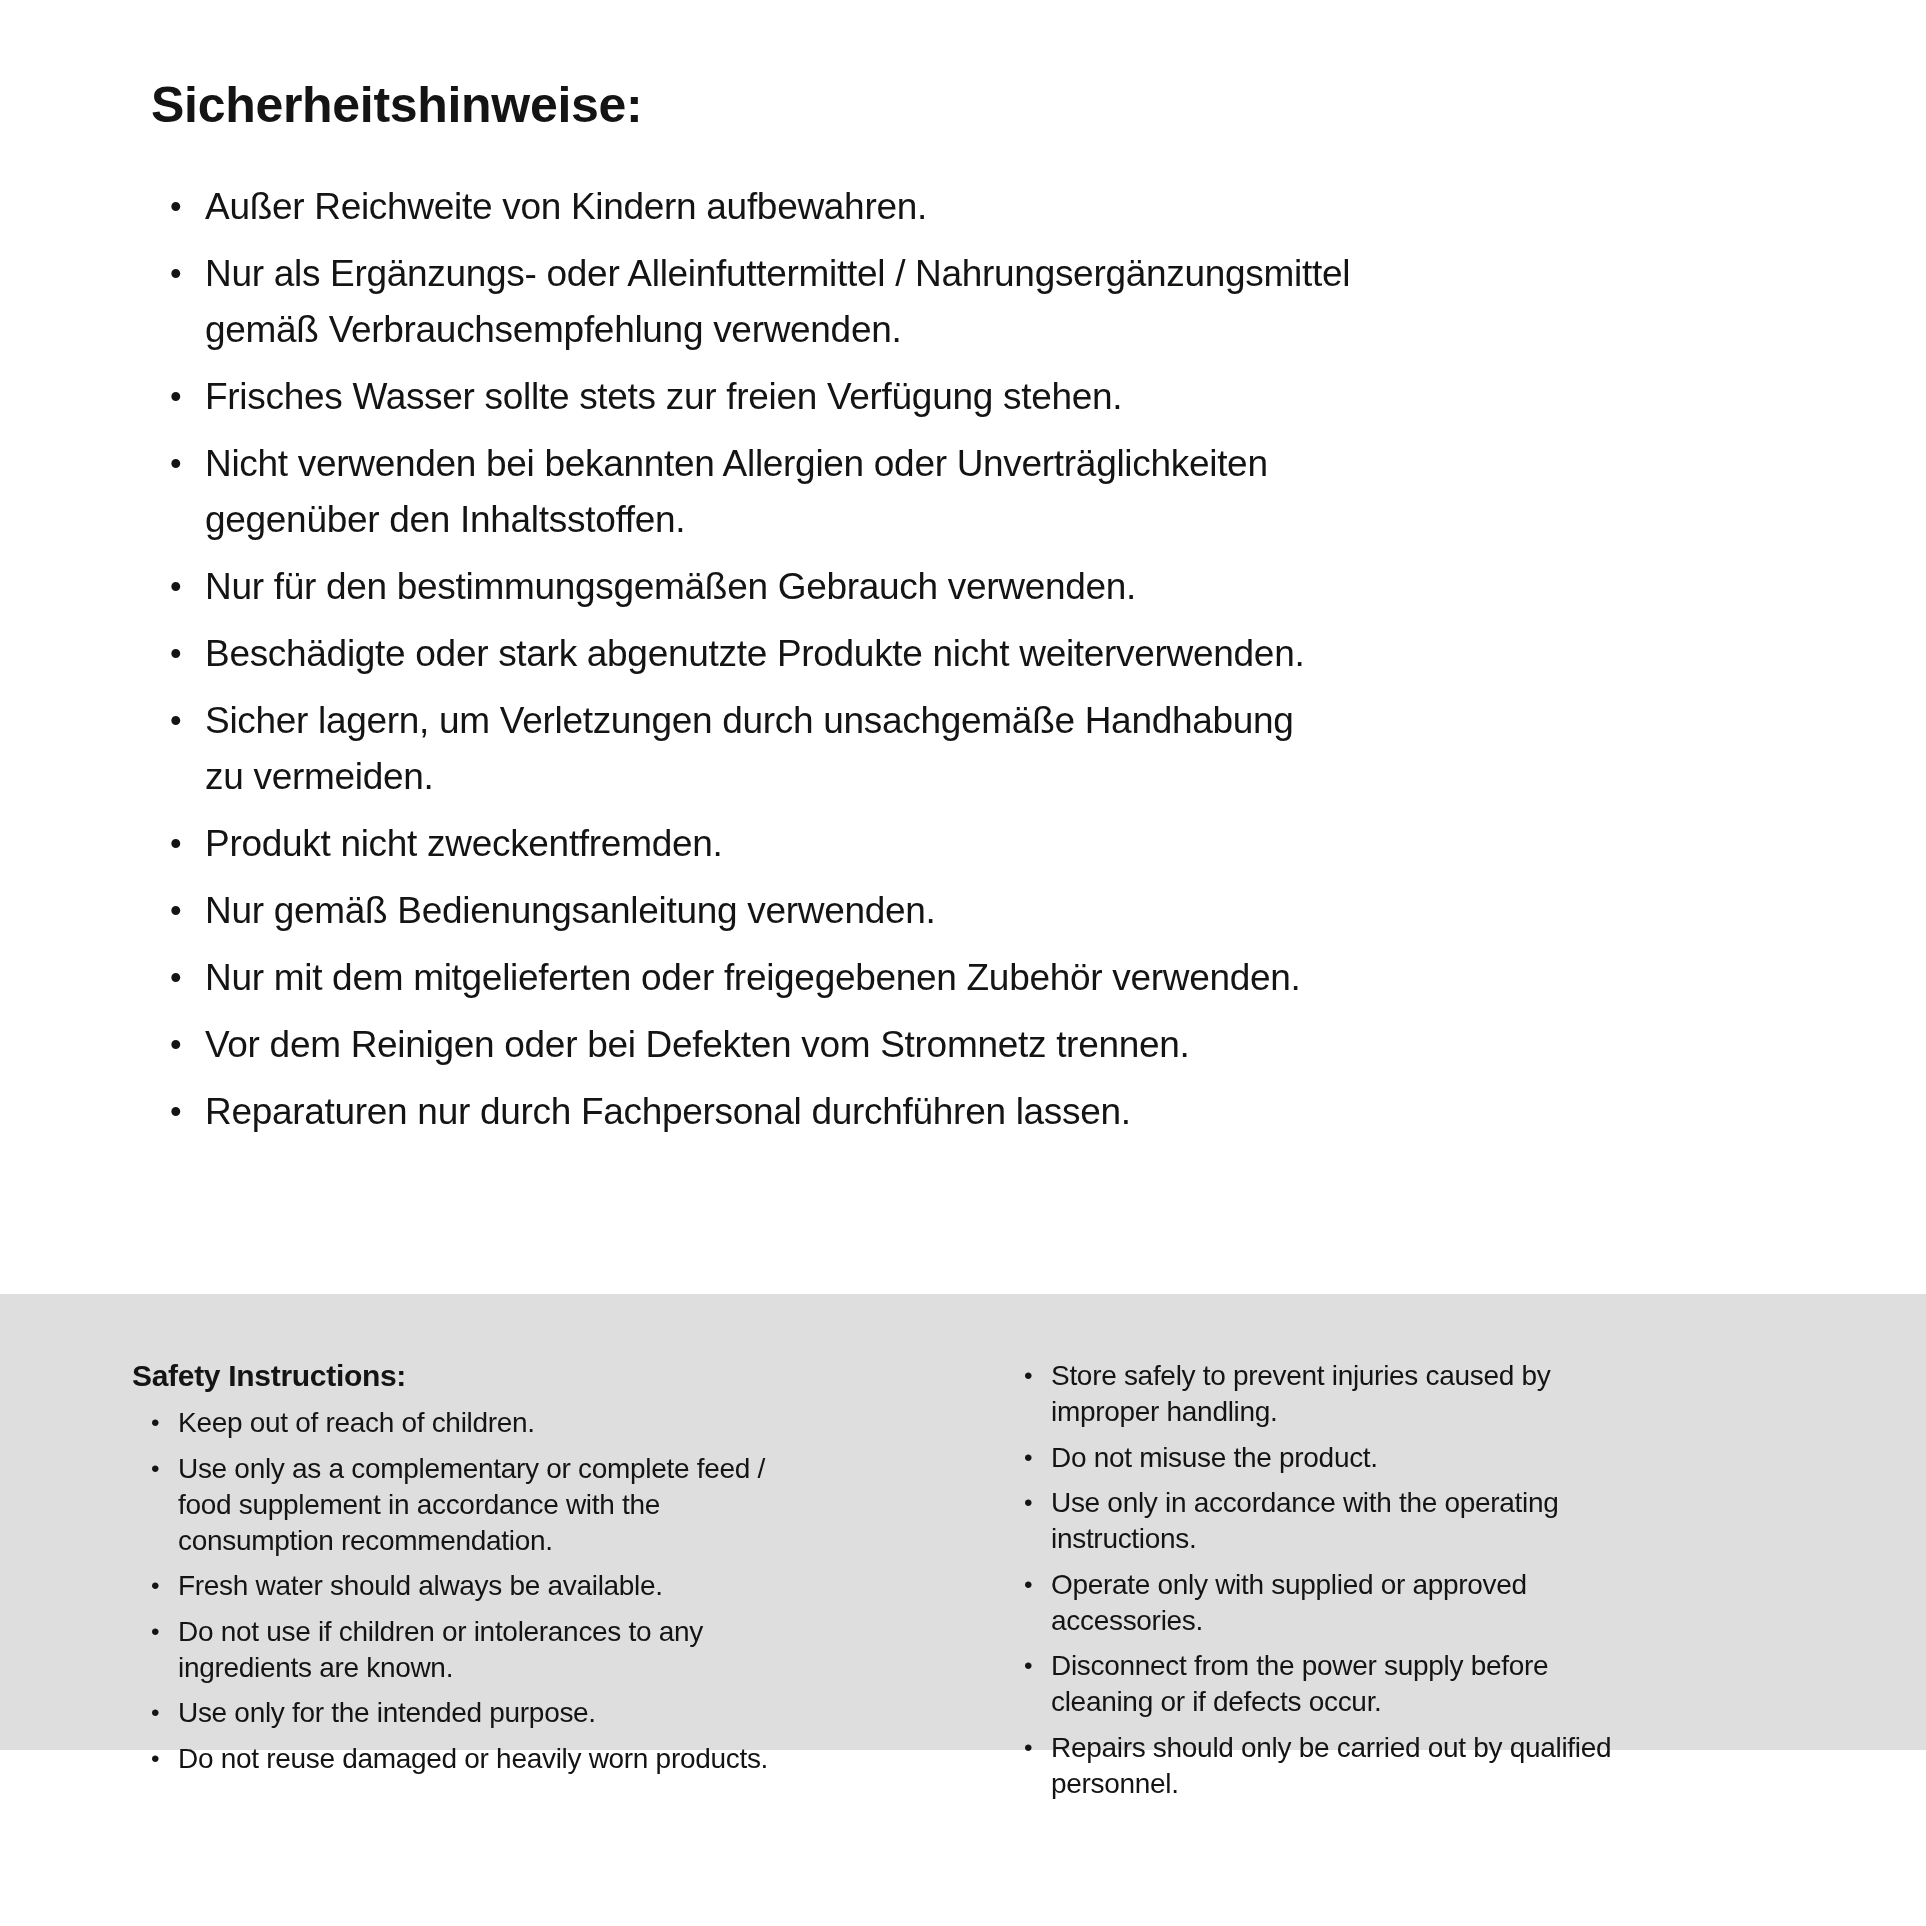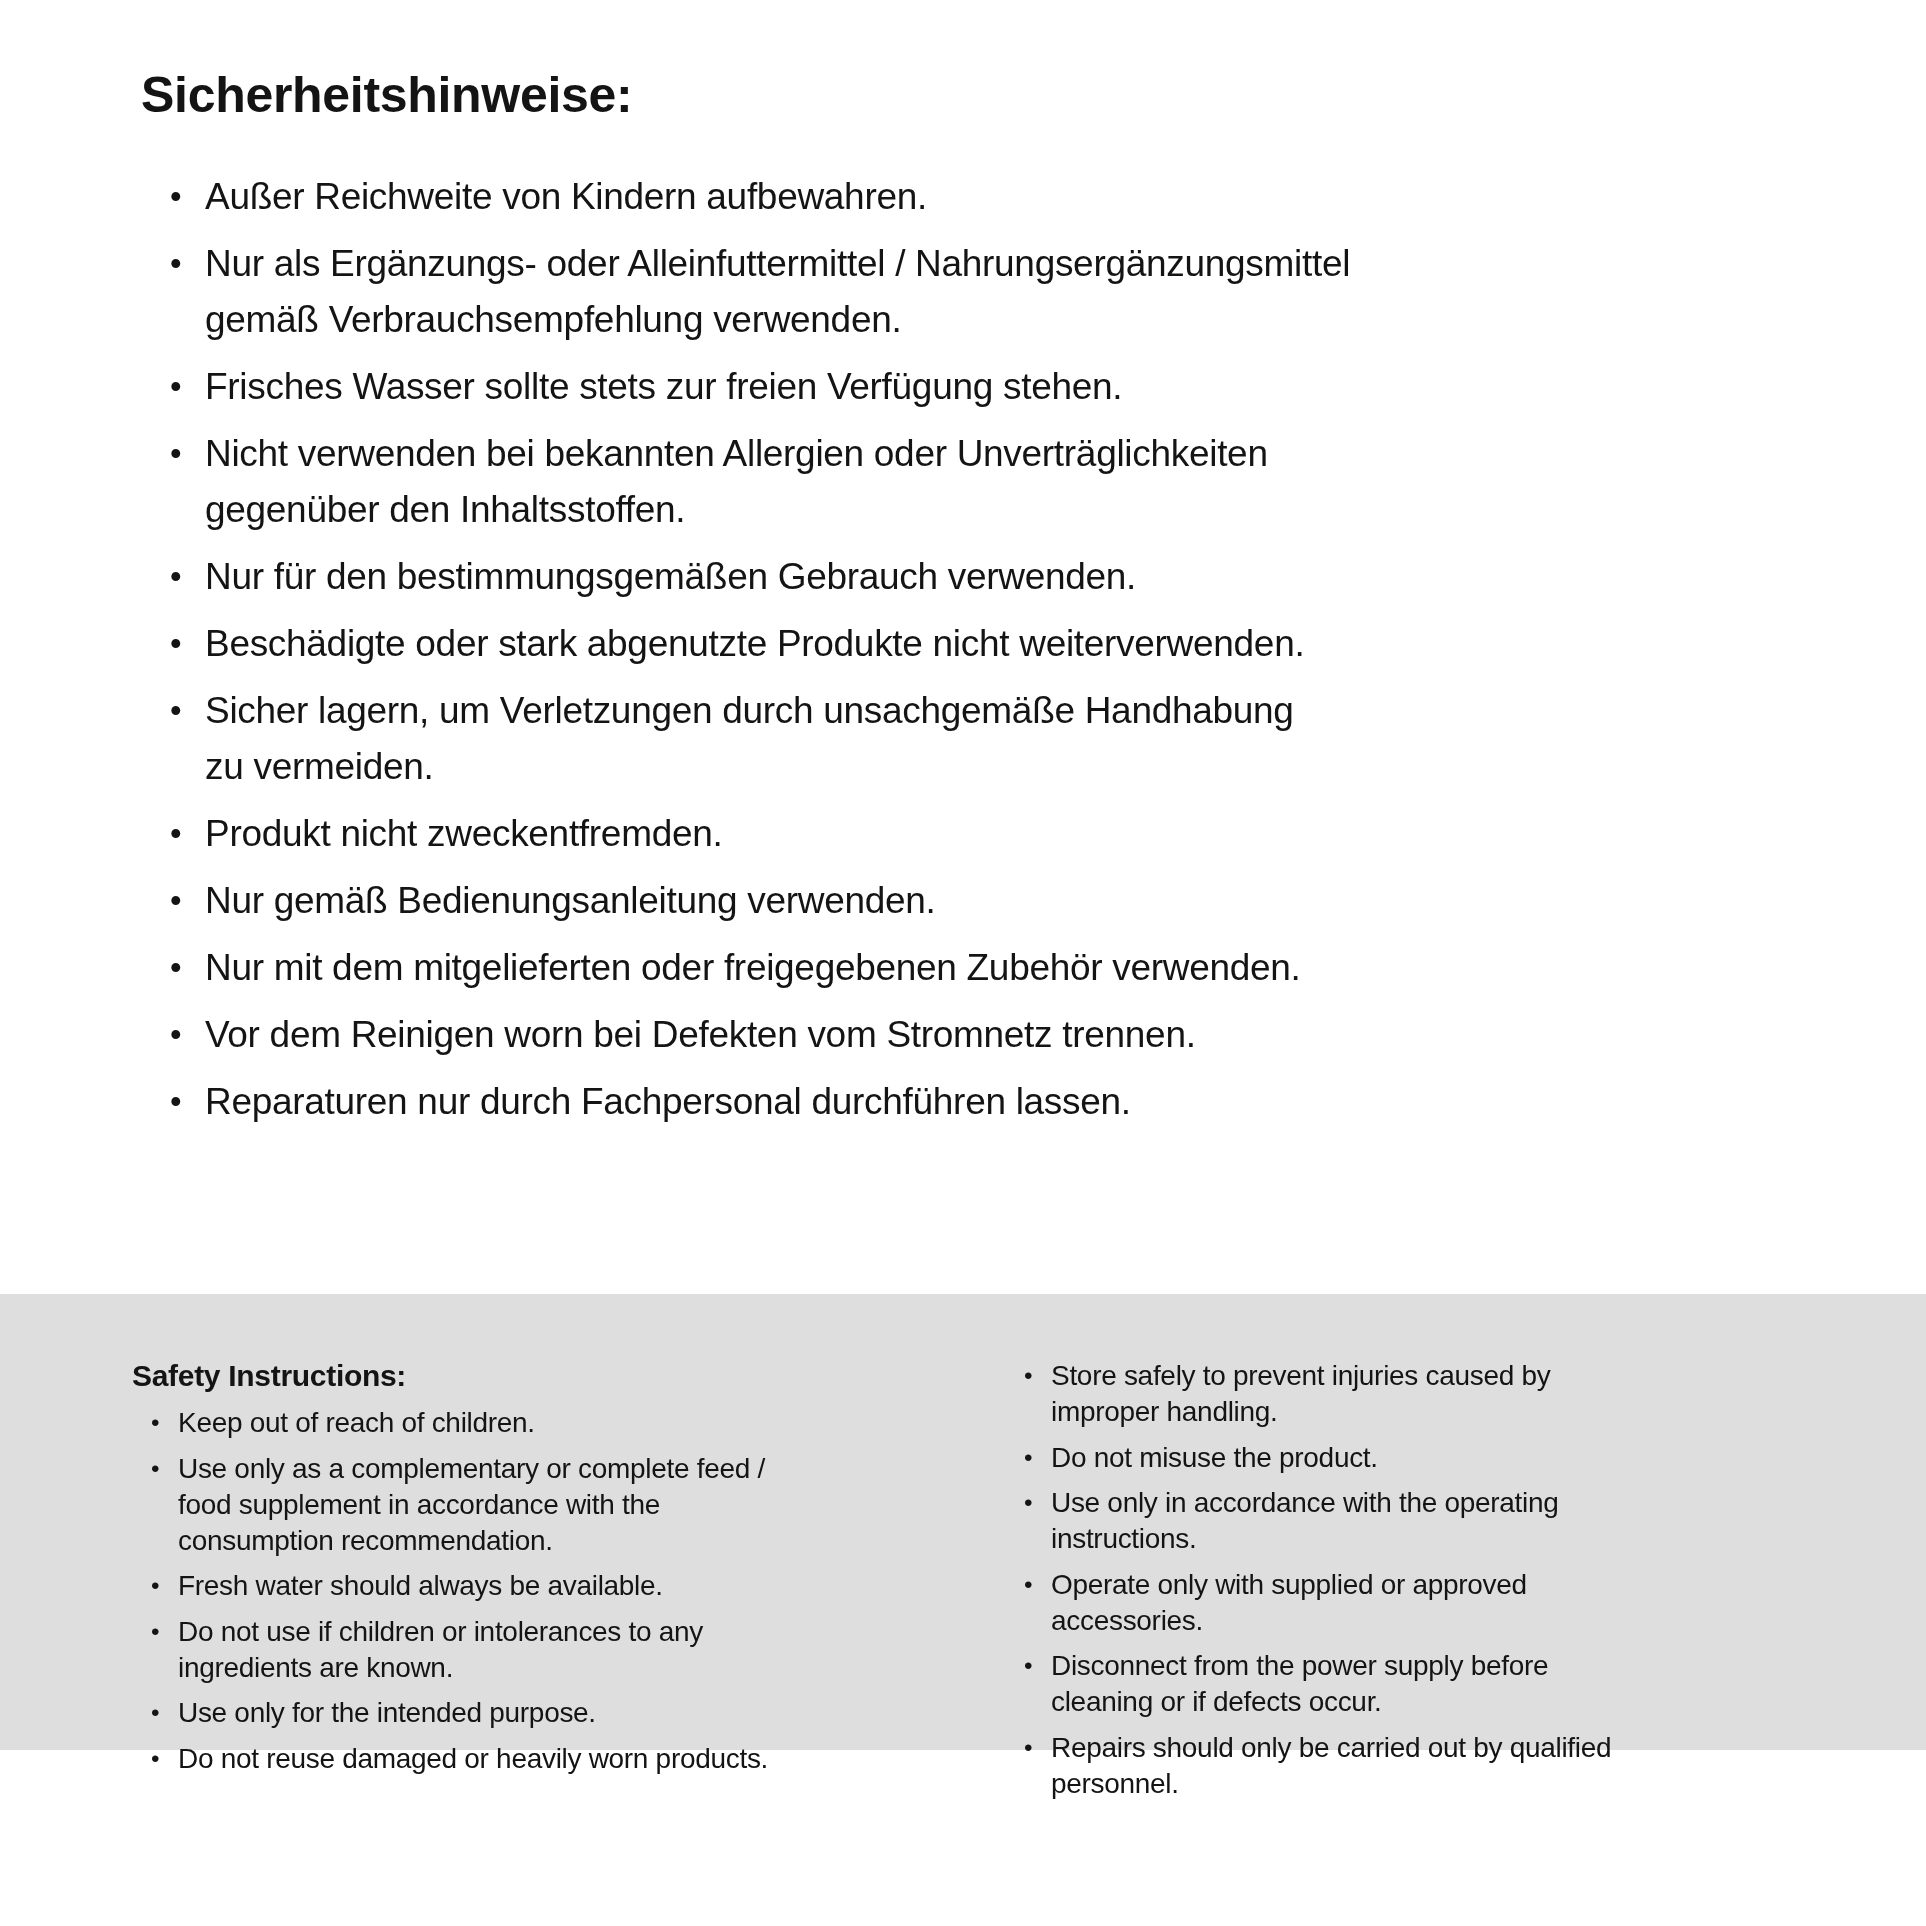--- a/index.html
+++ b/index.html
@@ -18,21 +18,21 @@
   .de-section {
     position: absolute;
     left: 138px;
     top: 64px;
     width: 1689px;
   }
   .de-heading {
     font-size: 50px;
     font-weight: 700;
     line-height: 1.15;
-    margin: 3px;
+    margin: 13px;
   }
   .de-list {
     list-style: none;
     margin: 44px 0 0 0;
     padding: 0;
     font-size: 37px;
     line-height: 56px;
   }
   .de-list li {
     position: relative;
@@ -108,21 +108,21 @@
       <li>Frisches Wasser sollte stets zur freien Verfügung stehen.</li>
       <li>Nicht verwenden bei bekannten Allergien oder Unverträglichkeiten
 gegenüber den Inhaltsstoffen.</li>
       <li>Nur für den bestimmungsgemäßen Gebrauch verwenden.</li>
       <li>Beschädigte oder stark abgenutzte Produkte nicht weiterverwenden.</li>
       <li>Sicher lagern, um Verletzungen durch unsachgemäße Handhabung
 zu vermeiden.</li>
       <li>Produkt nicht zweckentfremden.</li>
       <li>Nur gemäß Bedienungsanleitung verwenden.</li>
       <li>Nur mit dem mitgelieferten oder freigegebenen Zubehör verwenden.</li>
-      <li>Vor dem Reinigen worn bei Defekten vom Stromnetz trennen.</li>
+      <li>Vor dem Reinigen oder bei Defekten vom Stromnetz trennen.</li>
       <li>Reparaturen nur durch Fachpersonal durchführen lassen.</li>
     </ul>
   </section>
 
   <section class="en-section">
     <div class="en-columns">
 
       <div class="en-col-left">
         <h2 class="en-heading">Safety Instructions:</h2>
         <ul class="en-list">

